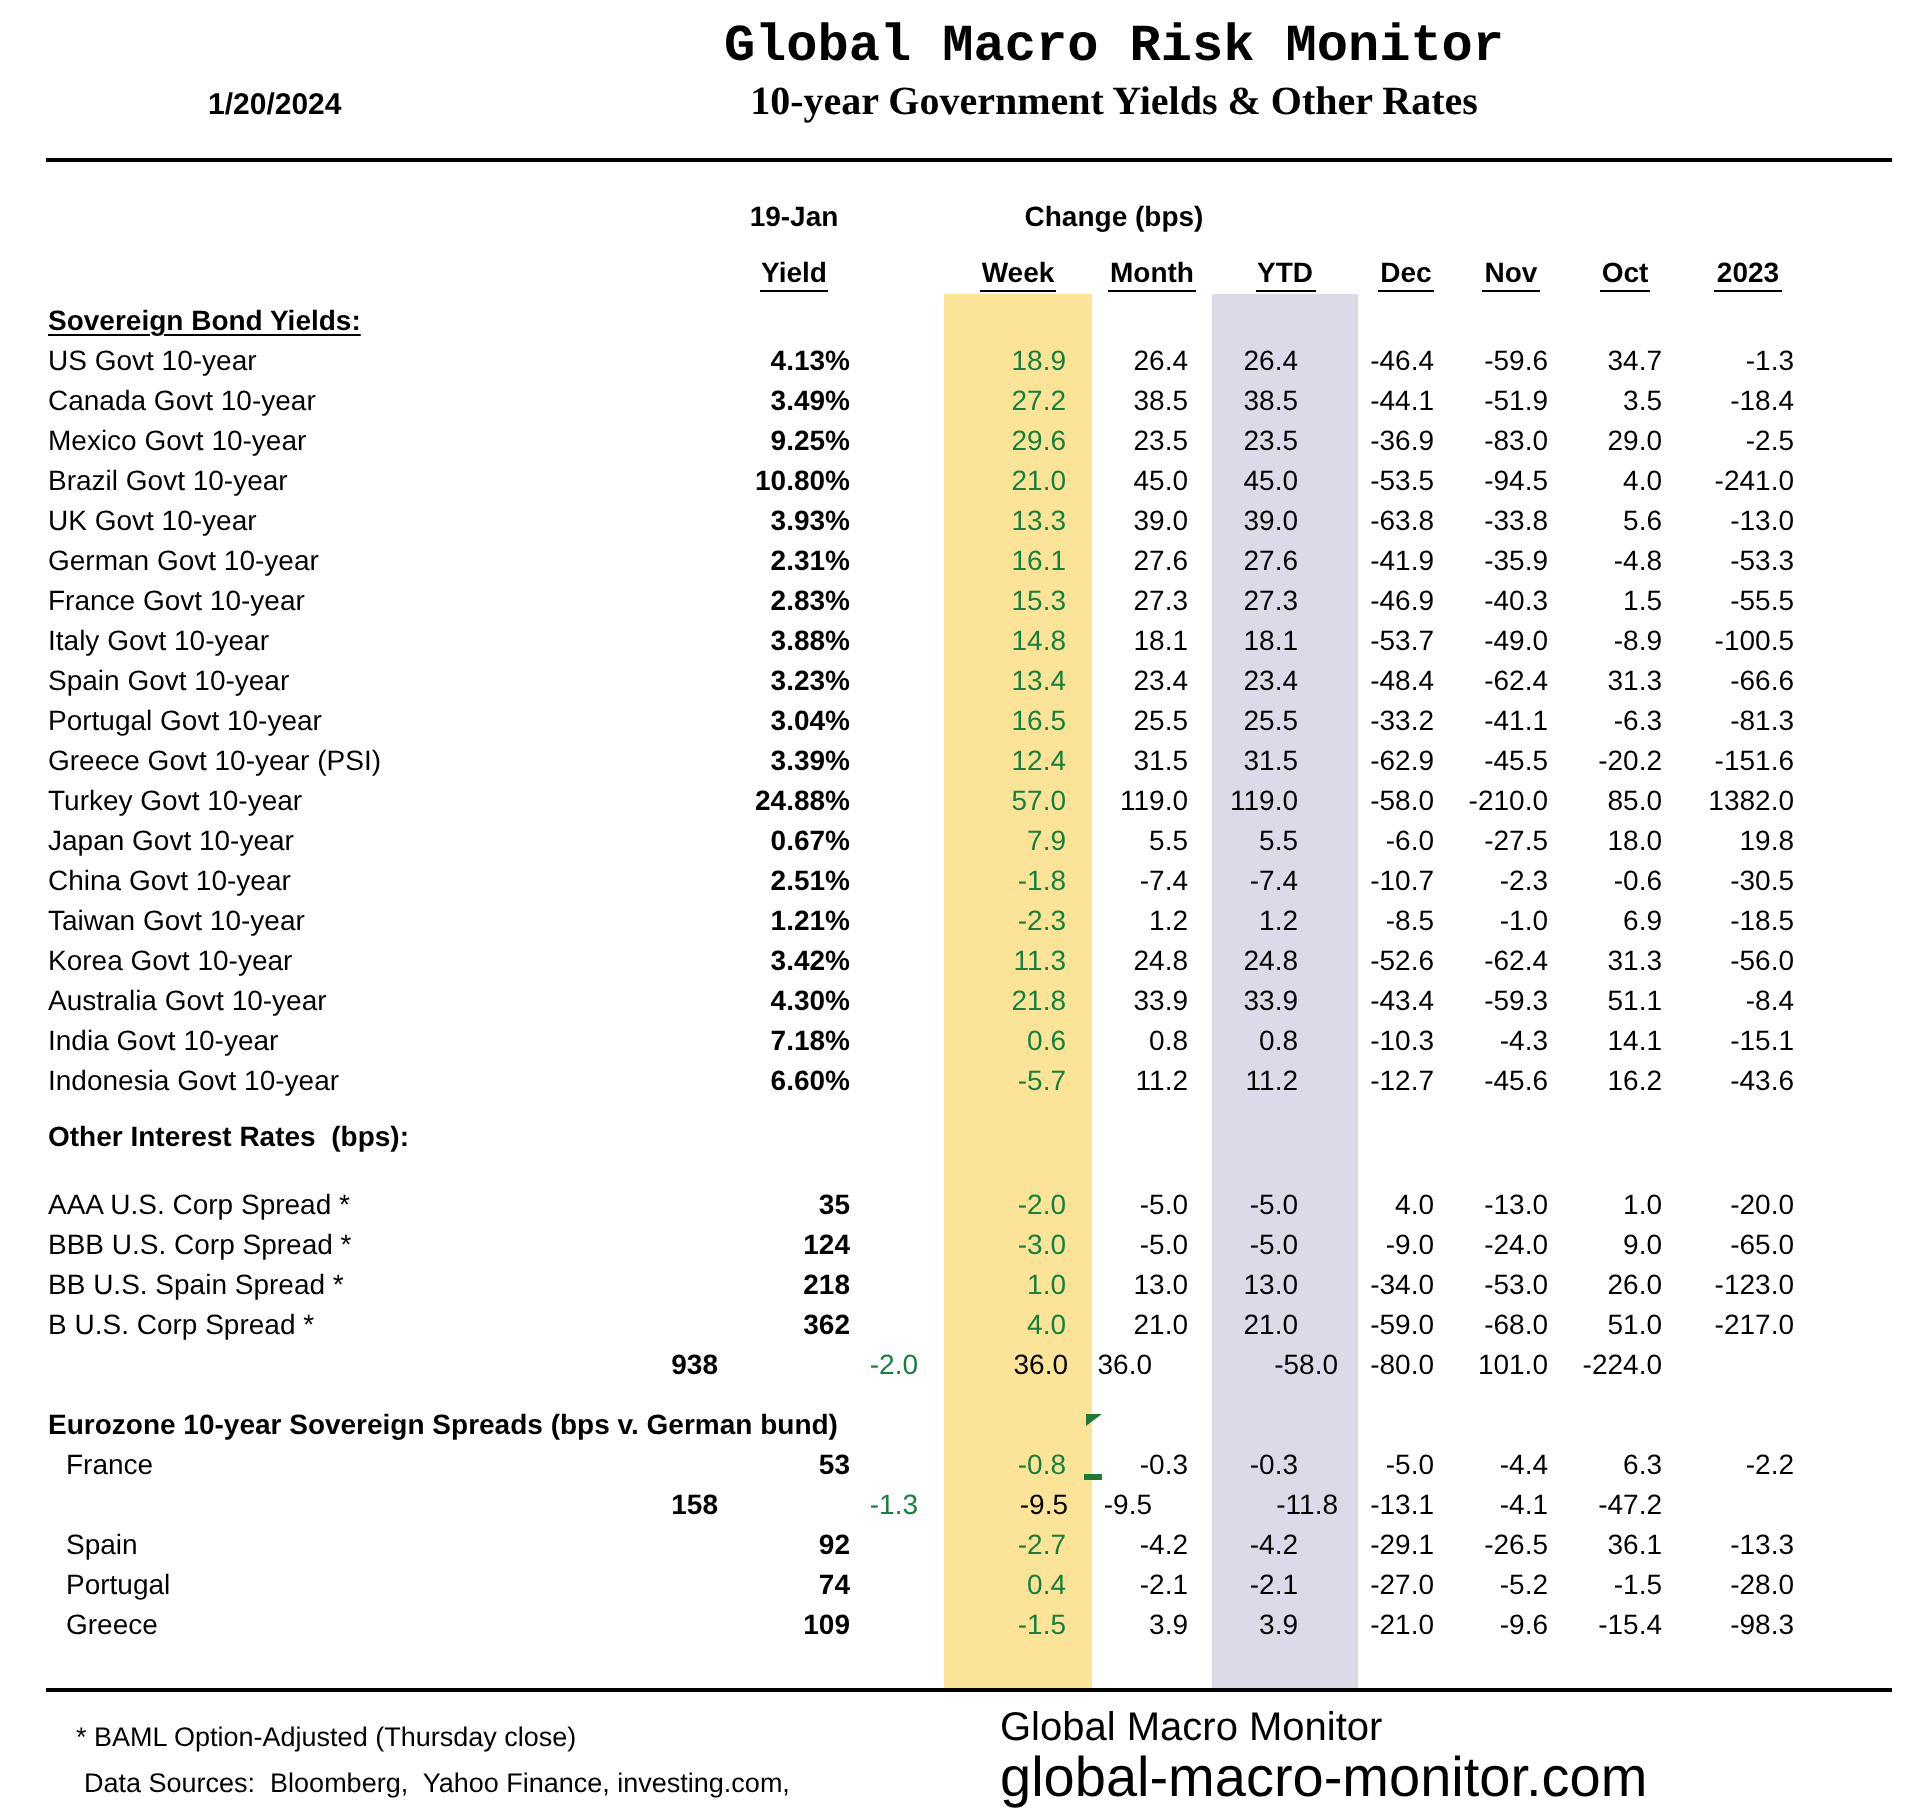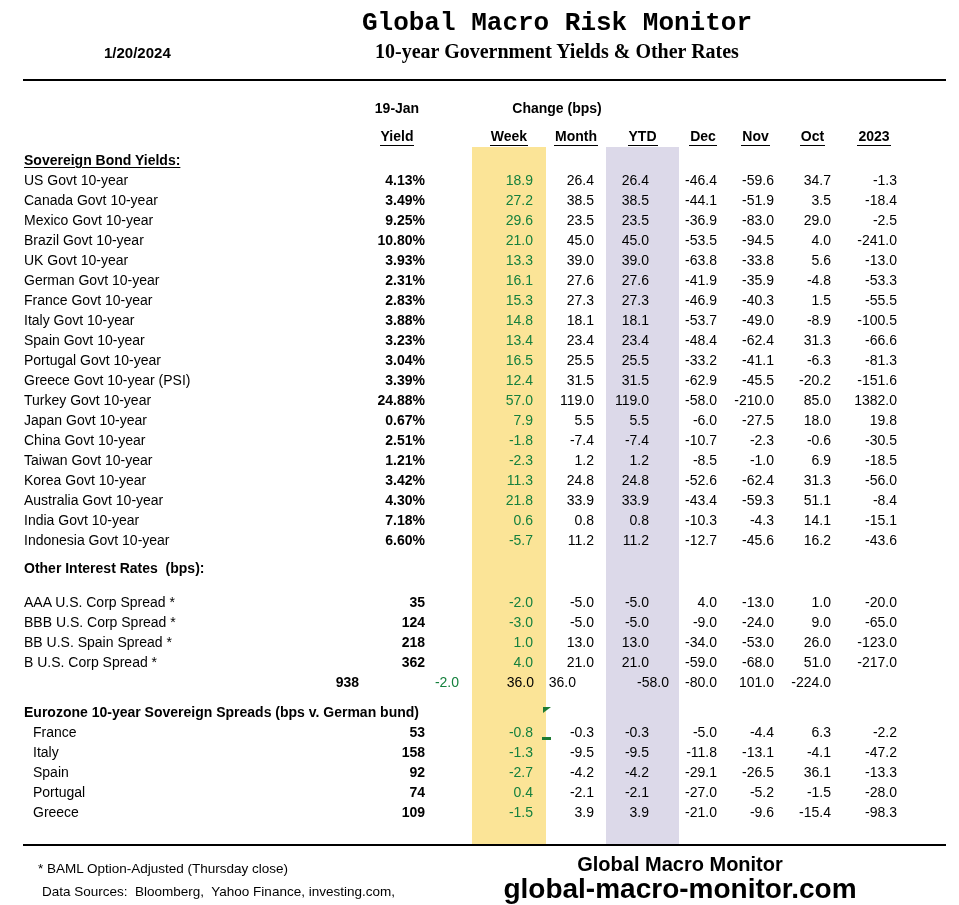--- a/index.html
+++ b/index.html
@@ -44,21 +44,21 @@
   .c-oct{padding-right:10px;}
   .c-y2023{padding-right:10px;}
   .hc{text-align:center;font-weight:bold;}
   .hc span{border-bottom:1.6px solid #000;padding:0 1px 1px 1px;}
   
   .gflag{left:543px;top:707px;width:0;height:0;border-top:6px solid #1e7b34;border-right:8px solid transparent;}
   .gdash{left:542px;top:737px;width:9px;height:3px;background:#1e7b34;}
   
   .fn1{left:38px;top:861px;font-size:13.5px;}
   .fn2{left:42px;top:884px;font-size:13.5px;white-space:pre;}
-  .brand{left:500px;top:852px;width:360px;text-align:center;font-weight:bold;}
+  .brand{left:500px;top:852px;width:360px;font-weight:normal;}
   .brand .b1{font-size:20px;line-height:24px;}
   .brand .b2{font-size:28px;line-height:25px;}
 </style>
 </head>
 <body>
 
 <div class="abs titleblock">
   <div class="title">Global Macro Risk Monitor</div>
   <div class="subtitle">10-year Government Yields &amp; Other Rates</div>
 </div>
@@ -391,21 +391,20 @@
       <div class="cell gap"></div>
       <div class="cell num c-week">-0.8</div>
       <div class="cell num c-month">-0.3</div>
       <div class="cell num c-ytd">-0.3</div>
       <div class="cell num c-dec">-5.0</div>
       <div class="cell num c-nov">-4.4</div>
       <div class="cell num c-oct">6.3</div>
       <div class="cell num c-y2023">-2.2</div>
     </div>
     <div class="trow">
-      <div class="cell label indent">Italy</div>
       <div class="cell num c-yield">158</div>
       <div class="cell gap"></div>
       <div class="cell num c-week">-1.3</div>
       <div class="cell num c-month">-9.5</div>
       <div class="cell num c-ytd">-9.5</div>
       <div class="cell num c-dec">-11.8</div>
       <div class="cell num c-nov">-13.1</div>
       <div class="cell num c-oct">-4.1</div>
       <div class="cell num c-y2023">-47.2</div>
     </div>

